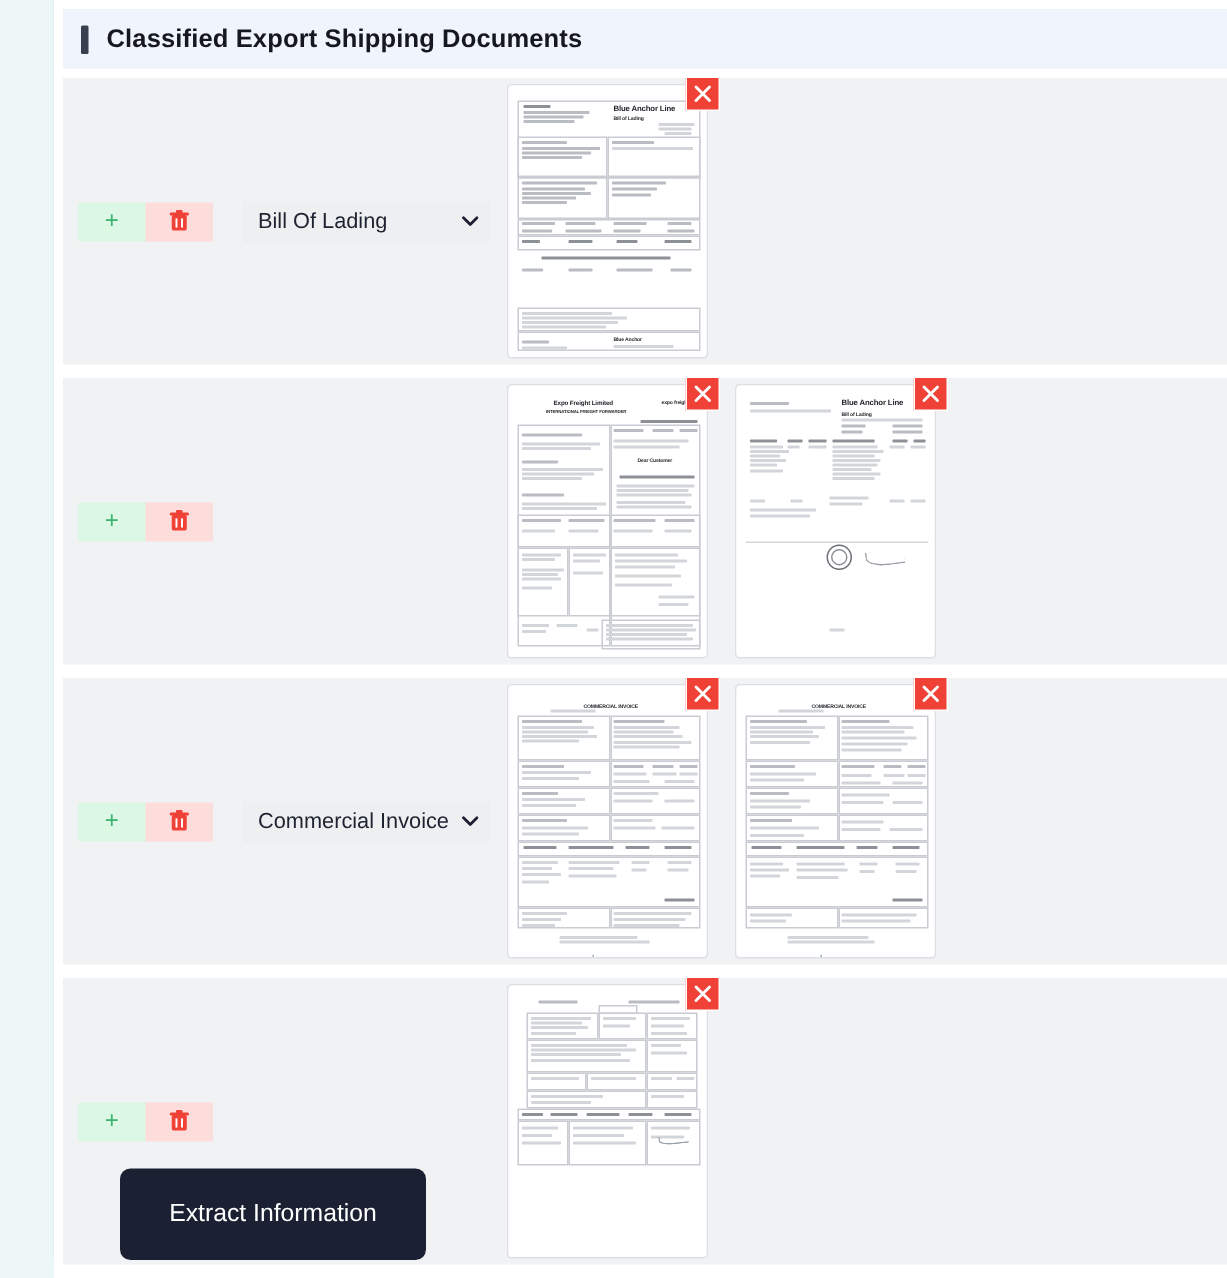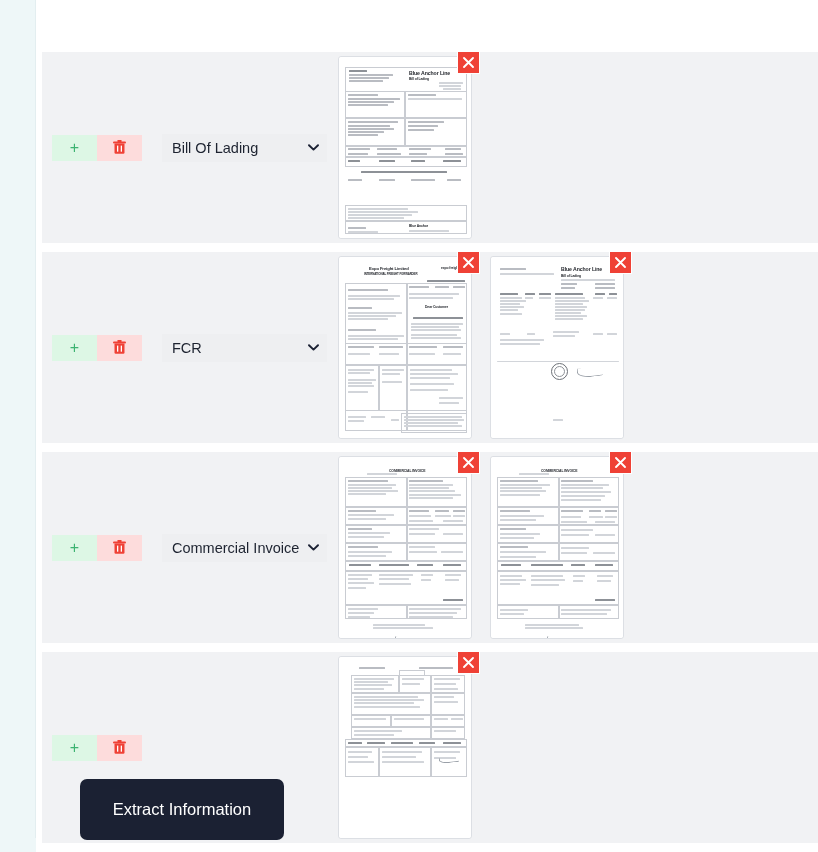--- a/index.html
+++ b/index.html
@@ -267,20 +267,24 @@
 </head>
 <body>
 
 <div id="app">
 
   <div class="left-rail"></div>
   <div class="bottom-strip"></div>
 
   <div class="content">
 
+    <div class="panel-header">
+      <div class="header-accent"></div>
+      <div class="header-title">Classified Export Shipping Documents</div>
+    </div>
 
     <div class="rows">
 
       <div class="doc-row tall-1">
         <div class="row-controls">
           <div class="btn-group">
             <button class="btn-add">
               <span class="glyph">+</span>
             </button>
             <button class="btn-del">
@@ -381,26 +385,20 @@
             </button>
             <button class="btn-del">
               <svg class="trash-svg" width="13" height="15" viewBox="0 0 13 15">
                 <rect x="1.5" y="3.4" width="10" height="10.3" rx="1.2" fill="#ef4136"></rect>
                 <rect x="0" y="1.6" width="13" height="2" rx="1" fill="#ef4136"></rect>
                 <rect x="4.3" y="0" width="4.4" height="2.1" rx=".8" fill="#ef4136"></rect>
                 <rect x="4" y="5.6" width="1.3" height="6.1" fill="#ffffff"></rect>
                 <rect x="7.7" y="5.6" width="1.3" height="6.1" fill="#ffffff"></rect>
               </svg>
             </button>
-          </div>
-          <div class="doc-select">
-            <span class="sel-label">FCR</span>
-            <svg class="chev" width="11" height="7" viewBox="0 0 11 7">
-              <path d="M1 1.2 L5.5 5.6 L10 1.2" fill="none" stroke="#1b2133" stroke-width="1.9" stroke-linecap="round" stroke-linejoin="round"></path>
-            </svg>
           </div>
         </div>
         <div class="thumbs">
 
           <div class="thumb">
             <div class="thumb-inner">
               <div class="pg">
                 <div class="brand ctr" style="left:26px;top:5px;">Expo Freight Limited</div>
                 <div class="brand" style="left:21px;top:11px;font-size:2.9px;">INTERNATIONAL FREIGHT FORWARDER</div>
                 <div class="brand sm" style="left:98px;top:5px;">expo freight</div>

